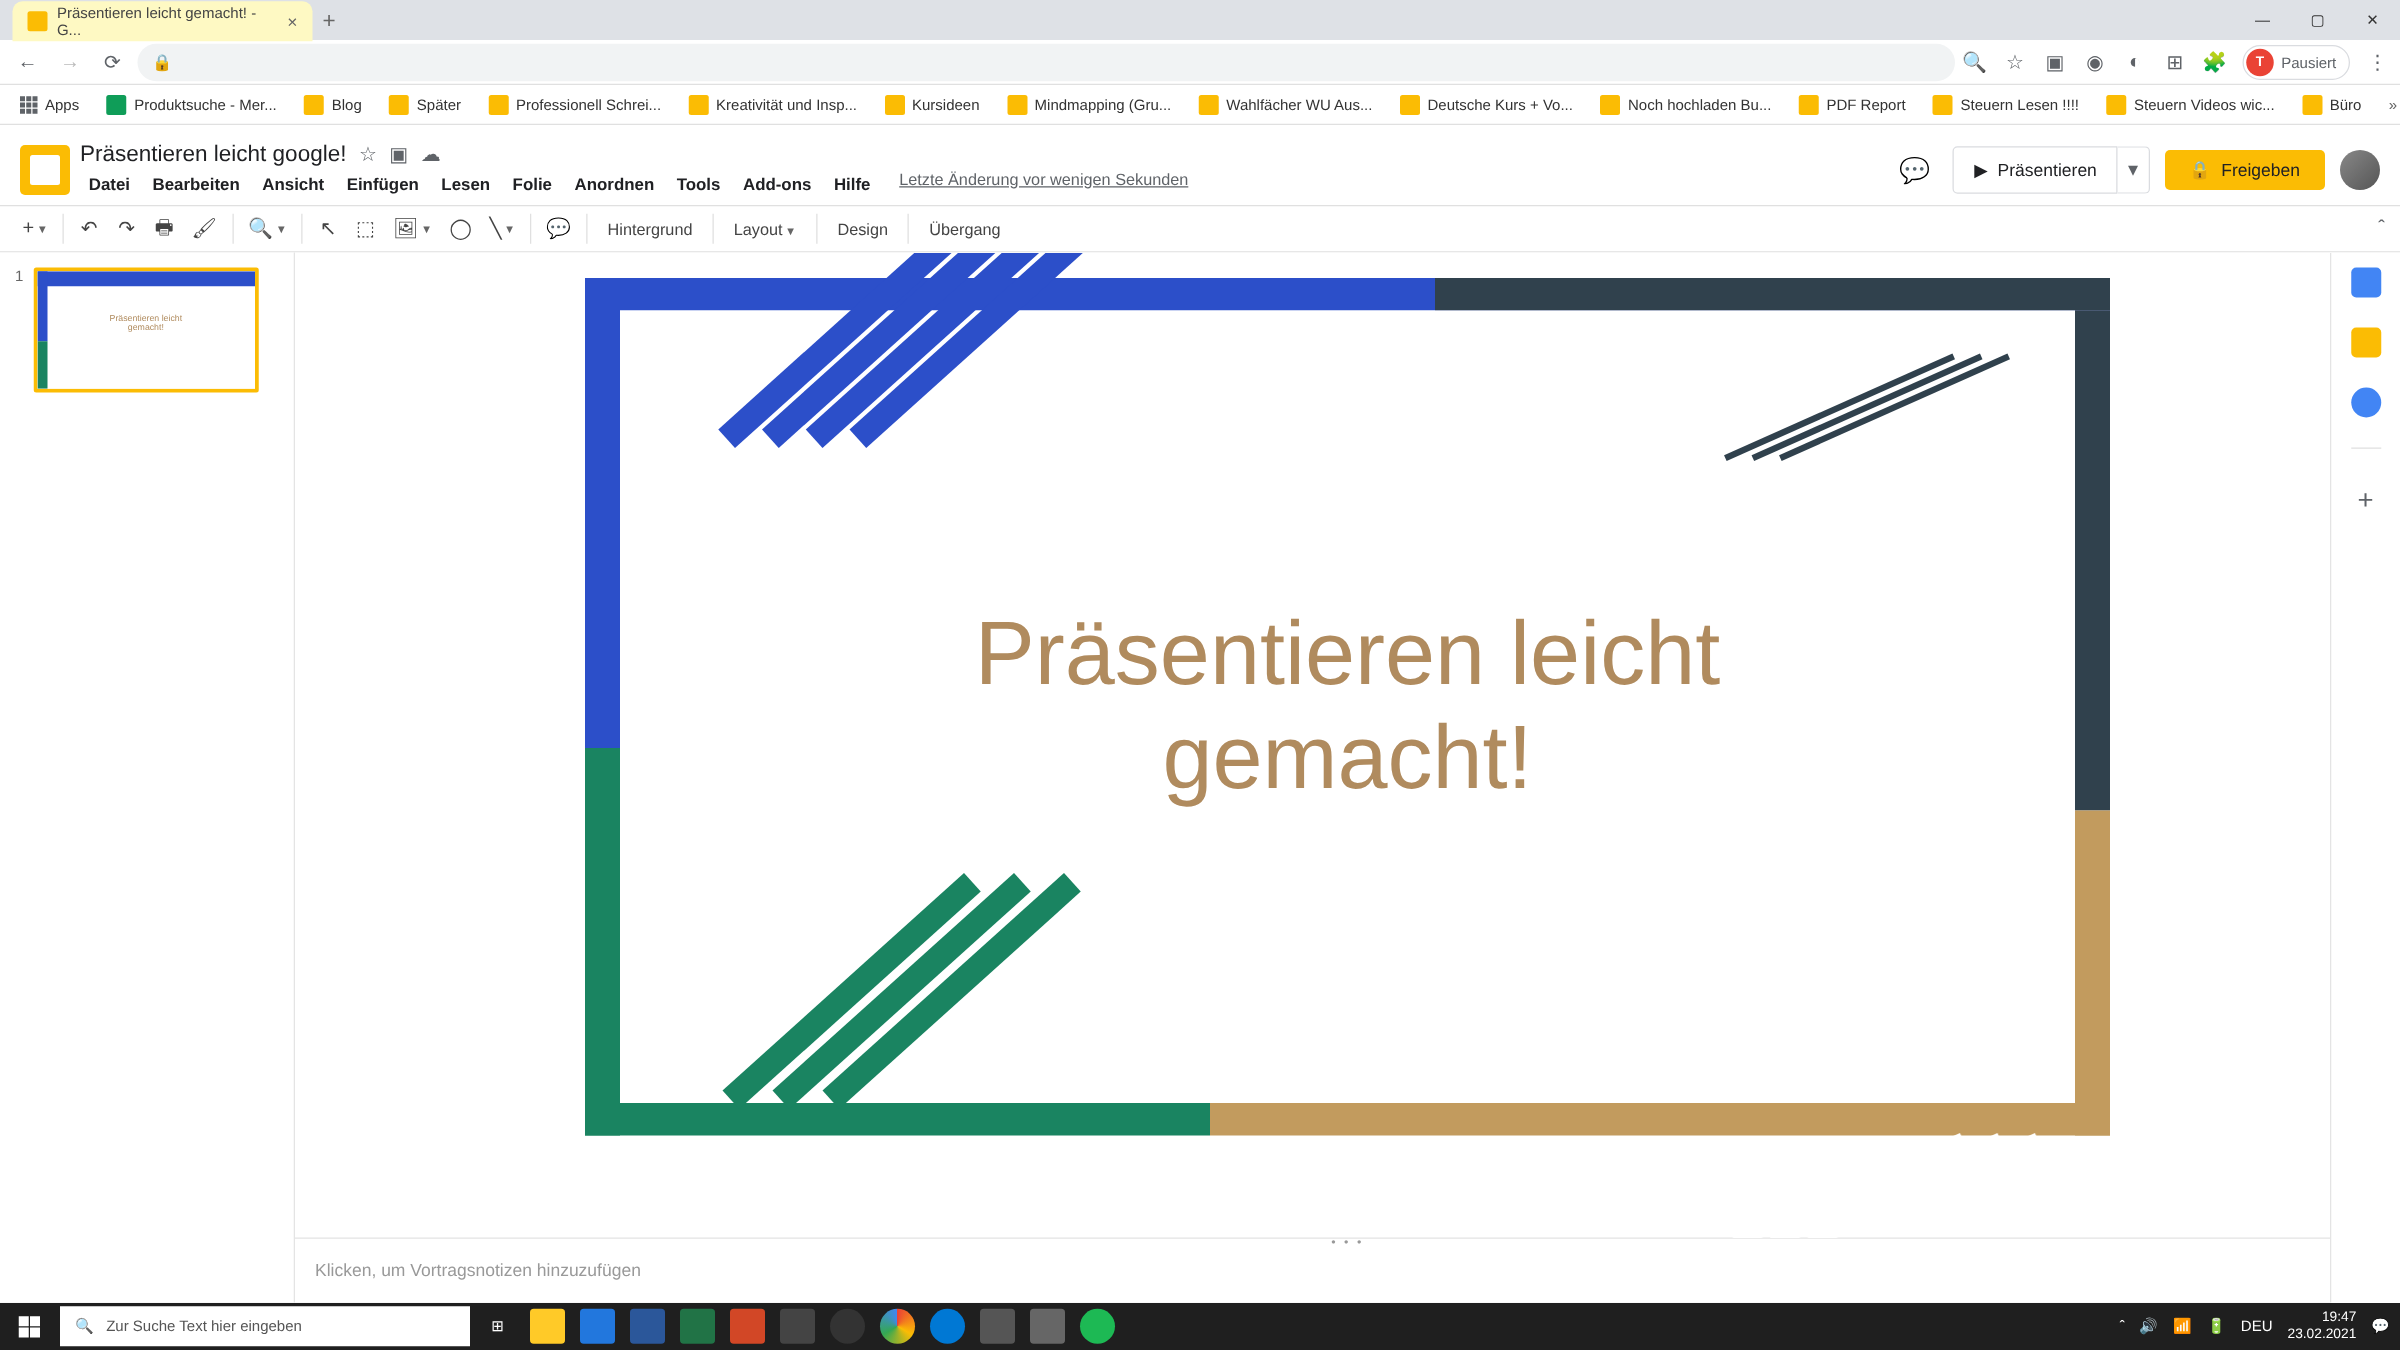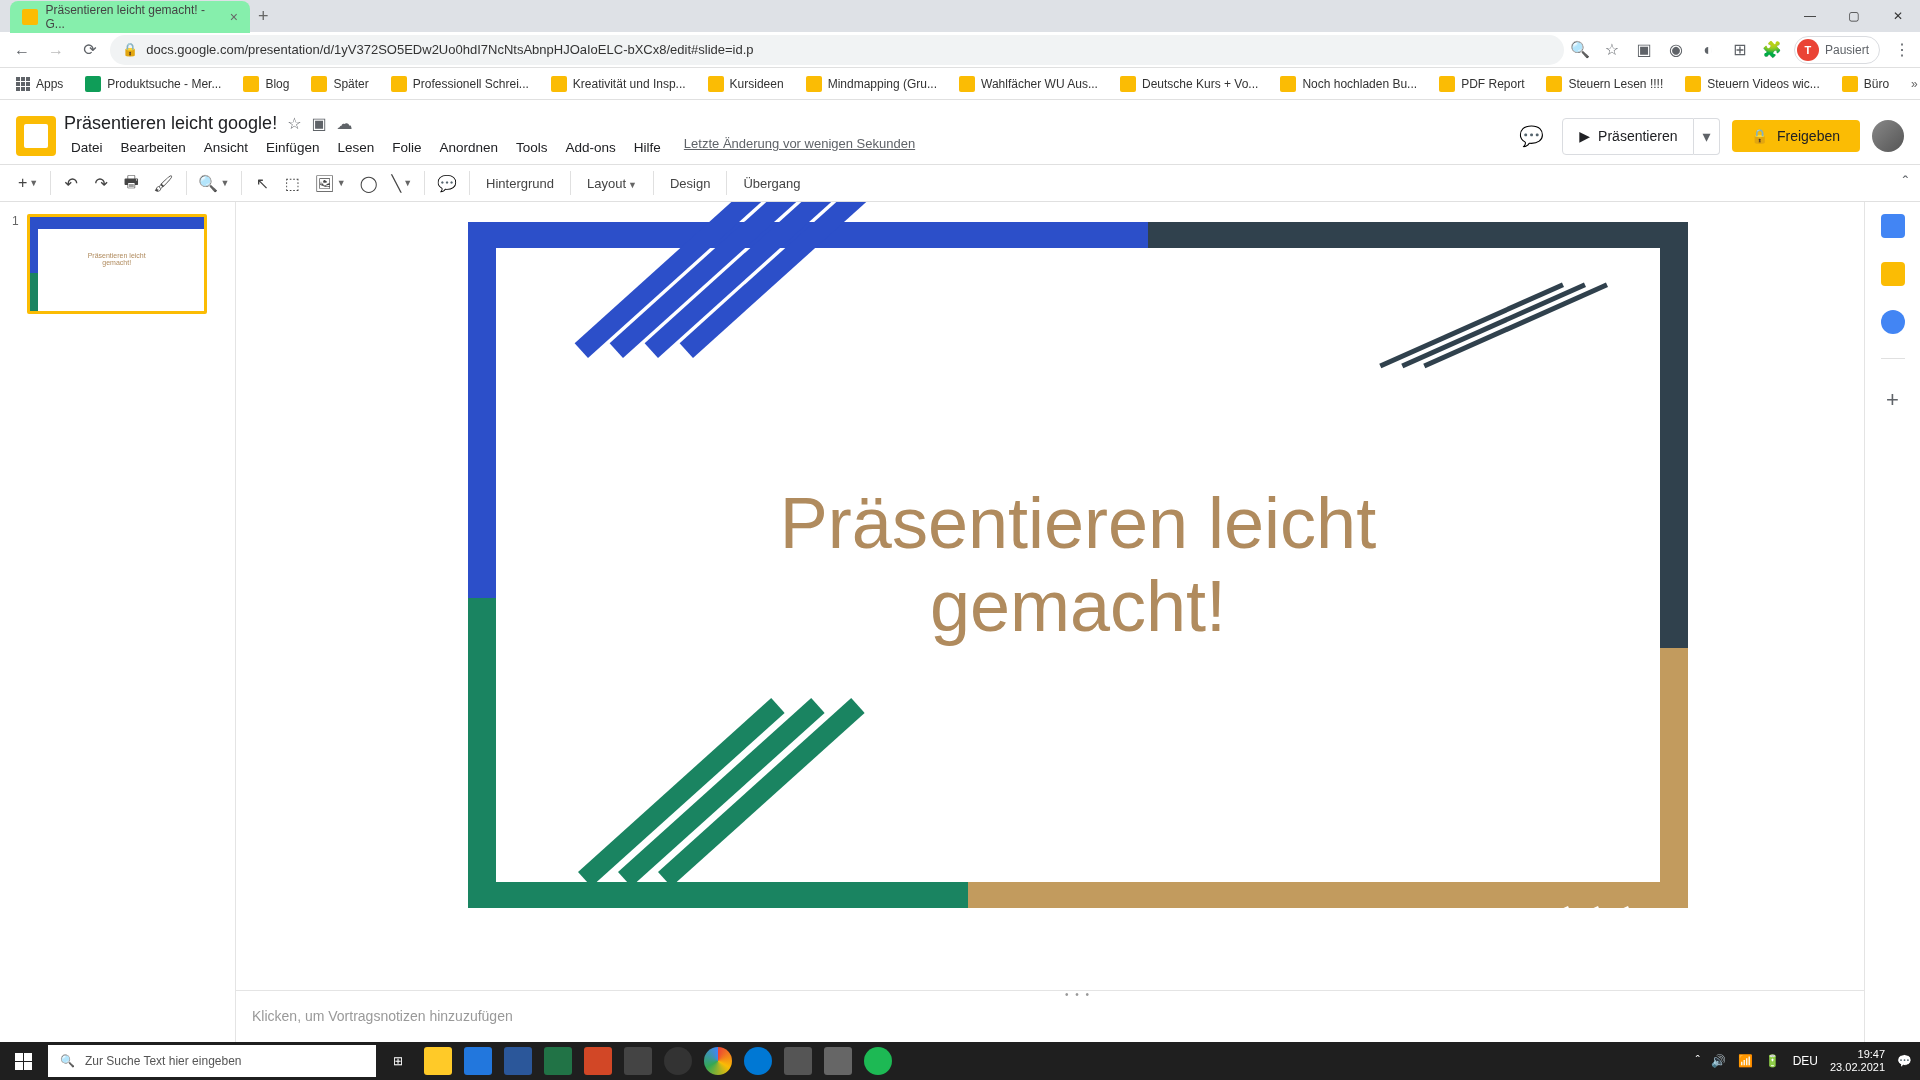--- a/index.html
+++ b/index.html
@@ -1,20 +1,20 @@
 <!DOCTYPE html>
 <html><head>
   <meta charset="utf-8">
   <style>
     * { margin: 0; padding: 0; box-sizing: border-box; font-family: Arial, sans-serif; }
     body { width: 1920px; height: 1080px; overflow: hidden; background: #fff; }
     
     
     .chrome-titlebar { height: 32px; background: #dee1e6; display: flex; align-items: center; }
-    .tab { background: #86efac; height: 30px; margin-top: 2px; margin-left: 10px; padding: 16px 12px; display: flex; align-items: center; gap: 8px; border-radius: 8px 8px 0 0; font-size: 12px; color: #444; max-width: 240px; }
+    .tab { background: #fef9c3; height: 30px; margin-top: 2px; margin-left: 10px; padding: 16px 12px; display: flex; align-items: center; gap: 8px; border-radius: 8px 8px 0 0; font-size: 12px; color: #444; max-width: 240px; }
     .tab-favicon { width: 16px; height: 16px; background: #fbbc04; border-radius: 2px; }
     .tab-close { color: #666; font-size: 14px; cursor: pointer; }
     .new-tab { margin-left: 8px; color: #666; font-size: 18px; cursor: pointer; }
     .window-controls { margin-left: auto; display: flex; gap: 0; }
     .win-ctrl { width: 44px; height: 32px; display: flex; align-items: center; justify-content: center; color: #333; font-size: 12px; cursor: pointer; }
     
     
     .address-bar-row { height: 36px; background: #fff; display: flex; align-items: center; padding: 0 8px; gap: 6px; border-bottom: 1px solid #e0e0e0; }
     .nav-btn { width: 28px; height: 28px; display: flex; align-items: center; justify-content: center; color: #5f6368; cursor: pointer; border-radius: 50%; }
     .nav-btn.disabled { color: #bbb; }
@@ -35,21 +35,21 @@
     
     
     .docs-header { height: 64px; display: flex; align-items: center; padding: 8px 16px 0; }
     .docs-logo { width: 40px; height: 40px; background: #fbbc04; border-radius: 4px; display: flex; align-items: center; justify-content: center; margin-right: 8px; }
     .docs-logo::after { content: ''; width: 24px; height: 24px; background: #fff; border-radius: 2px; }
     .doc-title-area { display: flex; flex-direction: column; gap: 2px; }
     .doc-title-row { display: flex; align-items: center; gap: 10px; }
     .doc-title { font-size: 18px; color: #202124; }
     .star-icon, .move-icon, .cloud-icon { color: #5f6368; cursor: pointer; font-size: 16px; }
     .menu-bar { display: flex; gap: 4px; font-size: 13.5px; color: #202124; }
-    .menu-item { padding: 4px 7px; border-radius: 4px; cursor: pointer; }
+    .menu-item { padding: 4px 7px; border-radius: 4px; cursor: pointer; font-weight: bold; }
     .last-edit { color: #5f6368; font-size: 13px; text-decoration: underline; margin-left: 12px; cursor:pointer; }
     .header-right { margin-left: auto; display: flex; align-items: center; gap: 12px; }
     .comments-icon { width: 36px; height: 36px; display: flex; align-items: center; justify-content: center; cursor: pointer; color: #5f6368; font-size:20px; }
     .present-btn { display: flex; align-items: center; gap: 8px; border: 1px solid #dadce0; border-radius: 4px 0 0 4px; padding: 8px 16px; font-size: 14px; color: #202124; cursor: pointer; font-weight: 500; }
     .present-dropdown { border: 1px solid #dadce0; border-left: none; border-radius: 0 4px 4px 0; padding: 8px 8px; cursor: pointer; color: #5f6368; }
     .share-btn { background: #fbbc04; color: #202124; padding: 8px 20px; border-radius: 4px; font-size: 14px; font-weight: 500; display: flex; align-items: center; gap: 8px; cursor: pointer; }
     .profile-avatar { width: 32px; height: 32px; border-radius: 50%; background: linear-gradient(135deg, #888, #555); cursor: pointer; }
     
     
     .toolbar { height: 38px; border-top: 1px solid #e0e0e0; border-bottom: 1px solid #e0e0e0; display: flex; align-items: center; padding: 0 12px; gap: 2px; }
@@ -152,21 +152,20 @@
     <div class="win-ctrl">✕</div>
   </div>
 </div>
 
 <div class="address-bar-row">
   <div class="nav-btn">←</div>
   <div class="nav-btn disabled">→</div>
   <div class="nav-btn">⟳</div>
   <div class="omnibox">
     <span class="lock-icon">🔒</span>
-    <span>docs.google.com/presentation/d/1yV372SO5EDw2Uo0hdI7NcNtsAbnpHJOaIoELC-bXCx8/edit#slide=id.p</span>
   </div>
   <div class="right-icons">
     <div class="chrome-icon">🔍</div>
     <div class="chrome-icon">☆</div>
     <div class="chrome-icon">▣</div>
     <div class="chrome-icon">◉</div>
     <div class="chrome-icon">◐</div>
     <div class="chrome-icon">⊞</div>
     <div class="chrome-icon">🧩</div>
     <div class="pause-badge">

